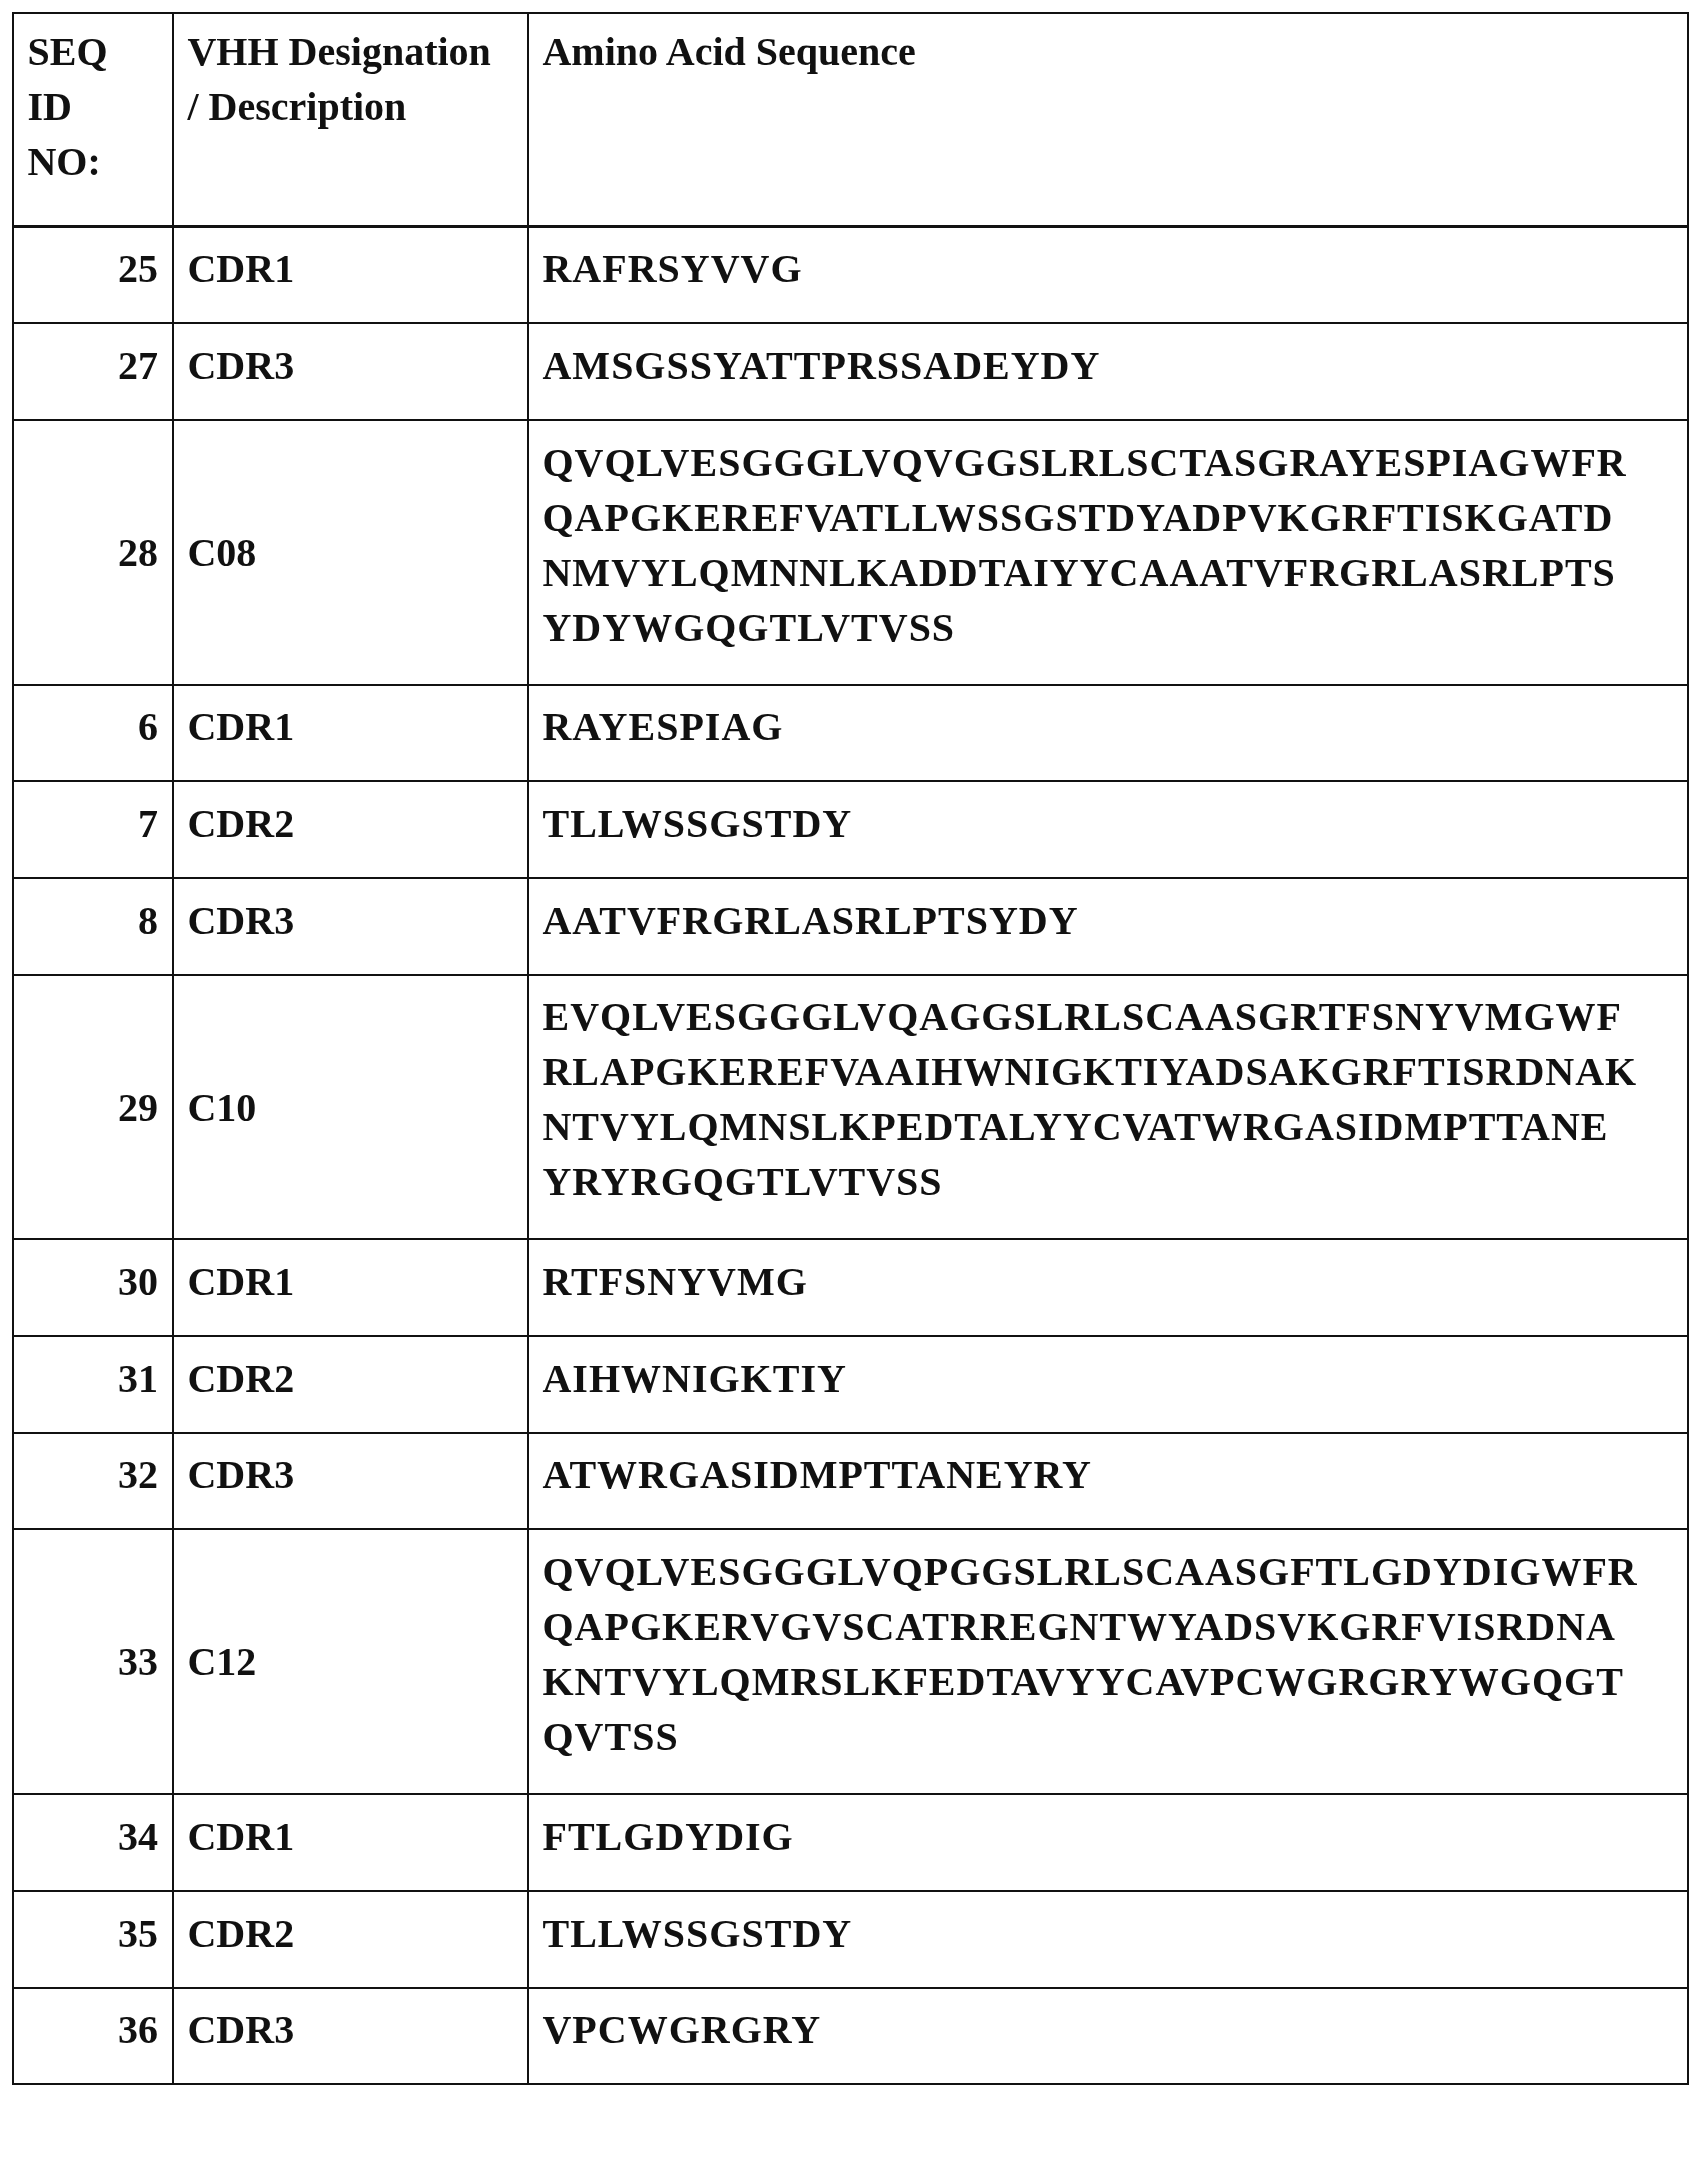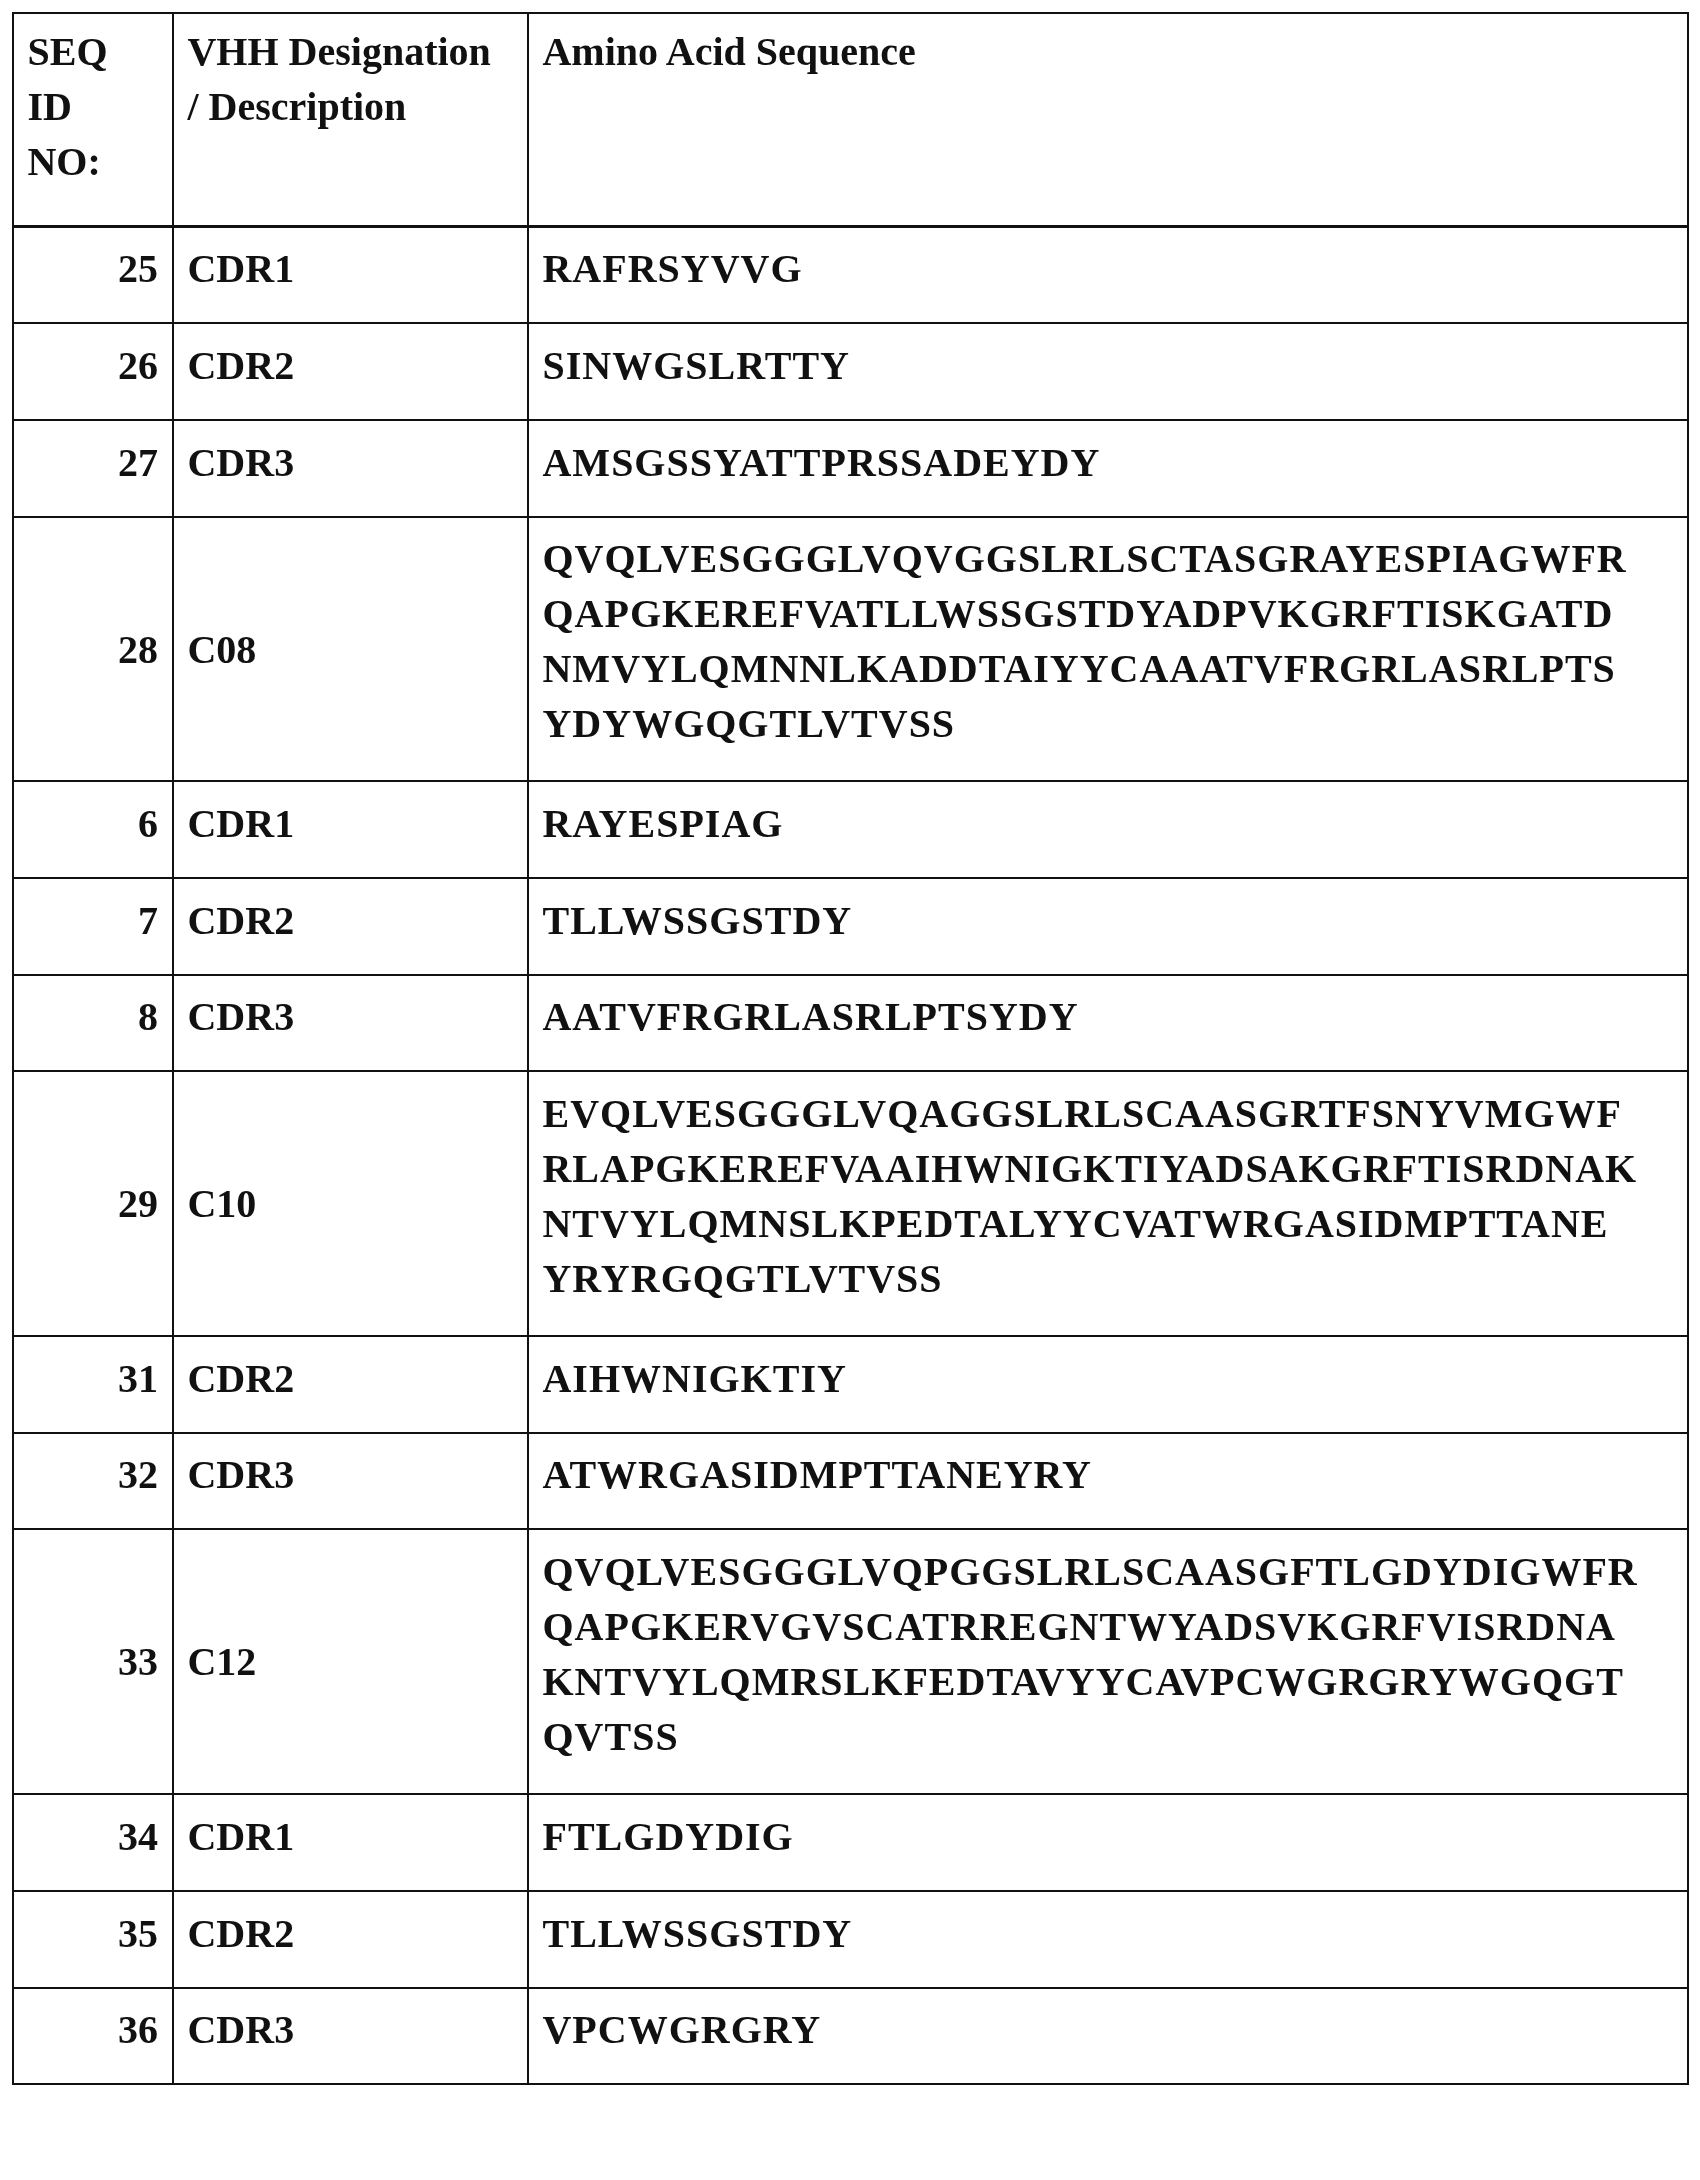--- a/index.html
+++ b/index.html
@@ -48,27 +48,20 @@
   </thead>
   <tbody id="rows">
       <tr class="short">
         <td class="seqid">25</td>
         <td class="desc">CDR1</td>
         <td class="seq">
           <span class="seqline">RAFRSYVVG</span>
         </td>
       </tr>
       <tr class="short">
-        <td class="seqid">26</td>
-        <td class="desc">CDR2</td>
-        <td class="seq">
-          <span class="seqline">SINWGSLRTTY</span>
-        </td>
-      </tr>
-      <tr class="short">
         <td class="seqid">27</td>
         <td class="desc">CDR3</td>
         <td class="seq">
           <span class="seqline">AMSGSSYATTPRSSADEYDY</span>
         </td>
       </tr>
       <tr class="long">
         <td class="seqid">28</td>
         <td class="desc">C08</td>
         <td class="seq">
@@ -100,20 +93,27 @@
         </td>
       </tr>
       <tr class="long">
         <td class="seqid">29</td>
         <td class="desc">C10</td>
         <td class="seq">
           <span class="seqline">EVQLVESGGGLVQAGGSLRLSCAASGRTFSNYVMGWF</span>
           <span class="seqline">RLAPGKEREFVAAIHWNIGKTIYADSAKGRFTISRDNAK</span>
           <span class="seqline">NTVYLQMNSLKPEDTALYYCVATWRGASIDMPTTANE</span>
           <span class="seqline">YRYRGQGTLVTVSS</span>
+        </td>
+      </tr>
+      <tr class="short">
+        <td class="seqid">30</td>
+        <td class="desc">CDR1</td>
+        <td class="seq">
+          <span class="seqline">RTFSNYVMG</span>
         </td>
       </tr>
       <tr class="short">
         <td class="seqid">31</td>
         <td class="desc">CDR2</td>
         <td class="seq">
           <span class="seqline">AIHWNIGKTIY</span>
         </td>
       </tr>
       <tr class="short">

